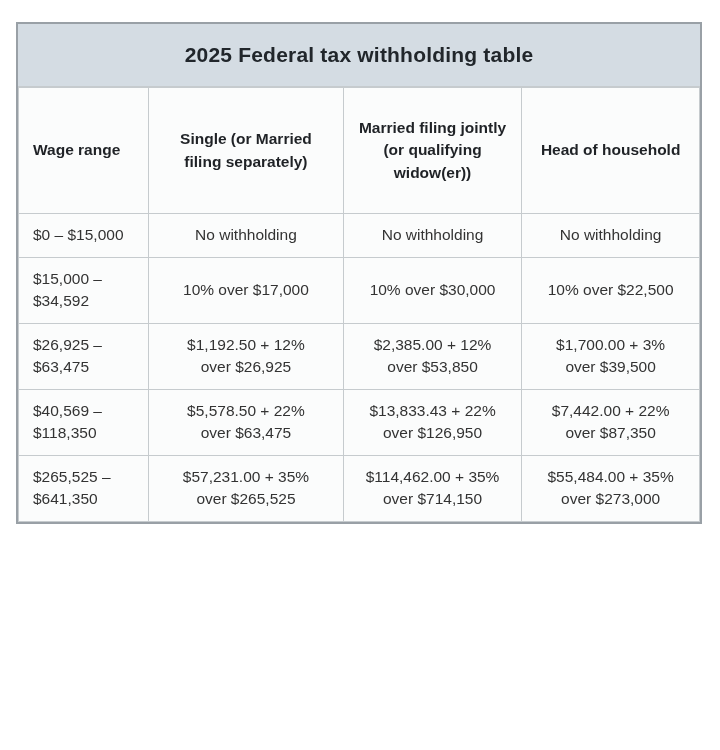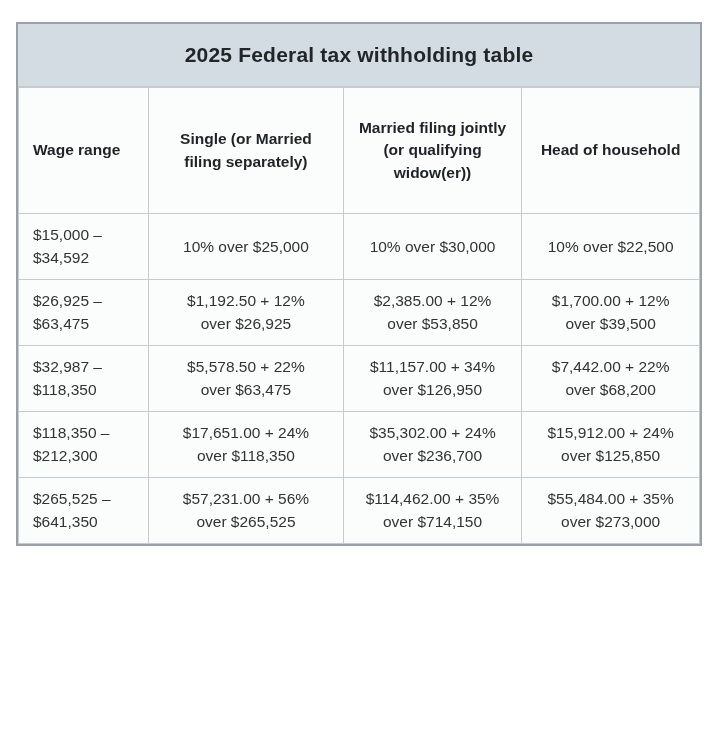--- a/index.html
+++ b/index.html
@@ -96,60 +96,56 @@
           <th>Single (or Married
 filing separately)</th>
           <th>Married filing jointly
 (or qualifying
 widow(er))</th>
           <th>Head of household</th>
         </tr>
       </thead>
       <tbody>
         <tr>
+          <td class="col-wage">$0 – $15,000</td>
+          <td>No withholding</td>
+          <td>No withholding</td>
+          <td>No withholding</td>
+        </tr>
+        <tr>
           <td class="col-wage">$15,000 –
 $34,592</td>
-          <td>10% over $25,000</td>
+          <td>10% over $17,000</td>
           <td>10% over $30,000</td>
           <td>10% over $22,500</td>
         </tr>
         <tr>
           <td class="col-wage">$26,925 –
 $63,475</td>
           <td>$1,192.50 + 12%
 over $26,925</td>
           <td>$2,385.00 + 12%
 over $53,850</td>
-          <td>$1,700.00 + 12%
+          <td>$1,700.00 + 3%
 over $39,500</td>
         </tr>
         <tr>
-          <td class="col-wage">$32,987 –
+          <td class="col-wage">$40,569 –
 $118,350</td>
           <td>$5,578.50 + 22%
 over $63,475</td>
-          <td>$11,157.00 + 34%
+          <td>$13,833.43 + 22%
 over $126,950</td>
           <td>$7,442.00 + 22%
-over $68,200</td>
-        </tr>
-        <tr>
-          <td class="col-wage">$118,350 –
-$212,300</td>
-          <td>$17,651.00 + 24%
-over $118,350</td>
-          <td>$35,302.00 + 24%
-over $236,700</td>
-          <td>$15,912.00 + 24%
-over $125,850</td>
+over $87,350</td>
         </tr>
         <tr>
           <td class="col-wage">$265,525 –
 $641,350</td>
-          <td>$57,231.00 + 56%
+          <td>$57,231.00 + 35%
 over $265,525</td>
           <td>$114,462.00 + 35%
 over $714,150</td>
           <td>$55,484.00 + 35%
 over $273,000</td>
         </tr>
       </tbody>
     </table>
 
   </div>

